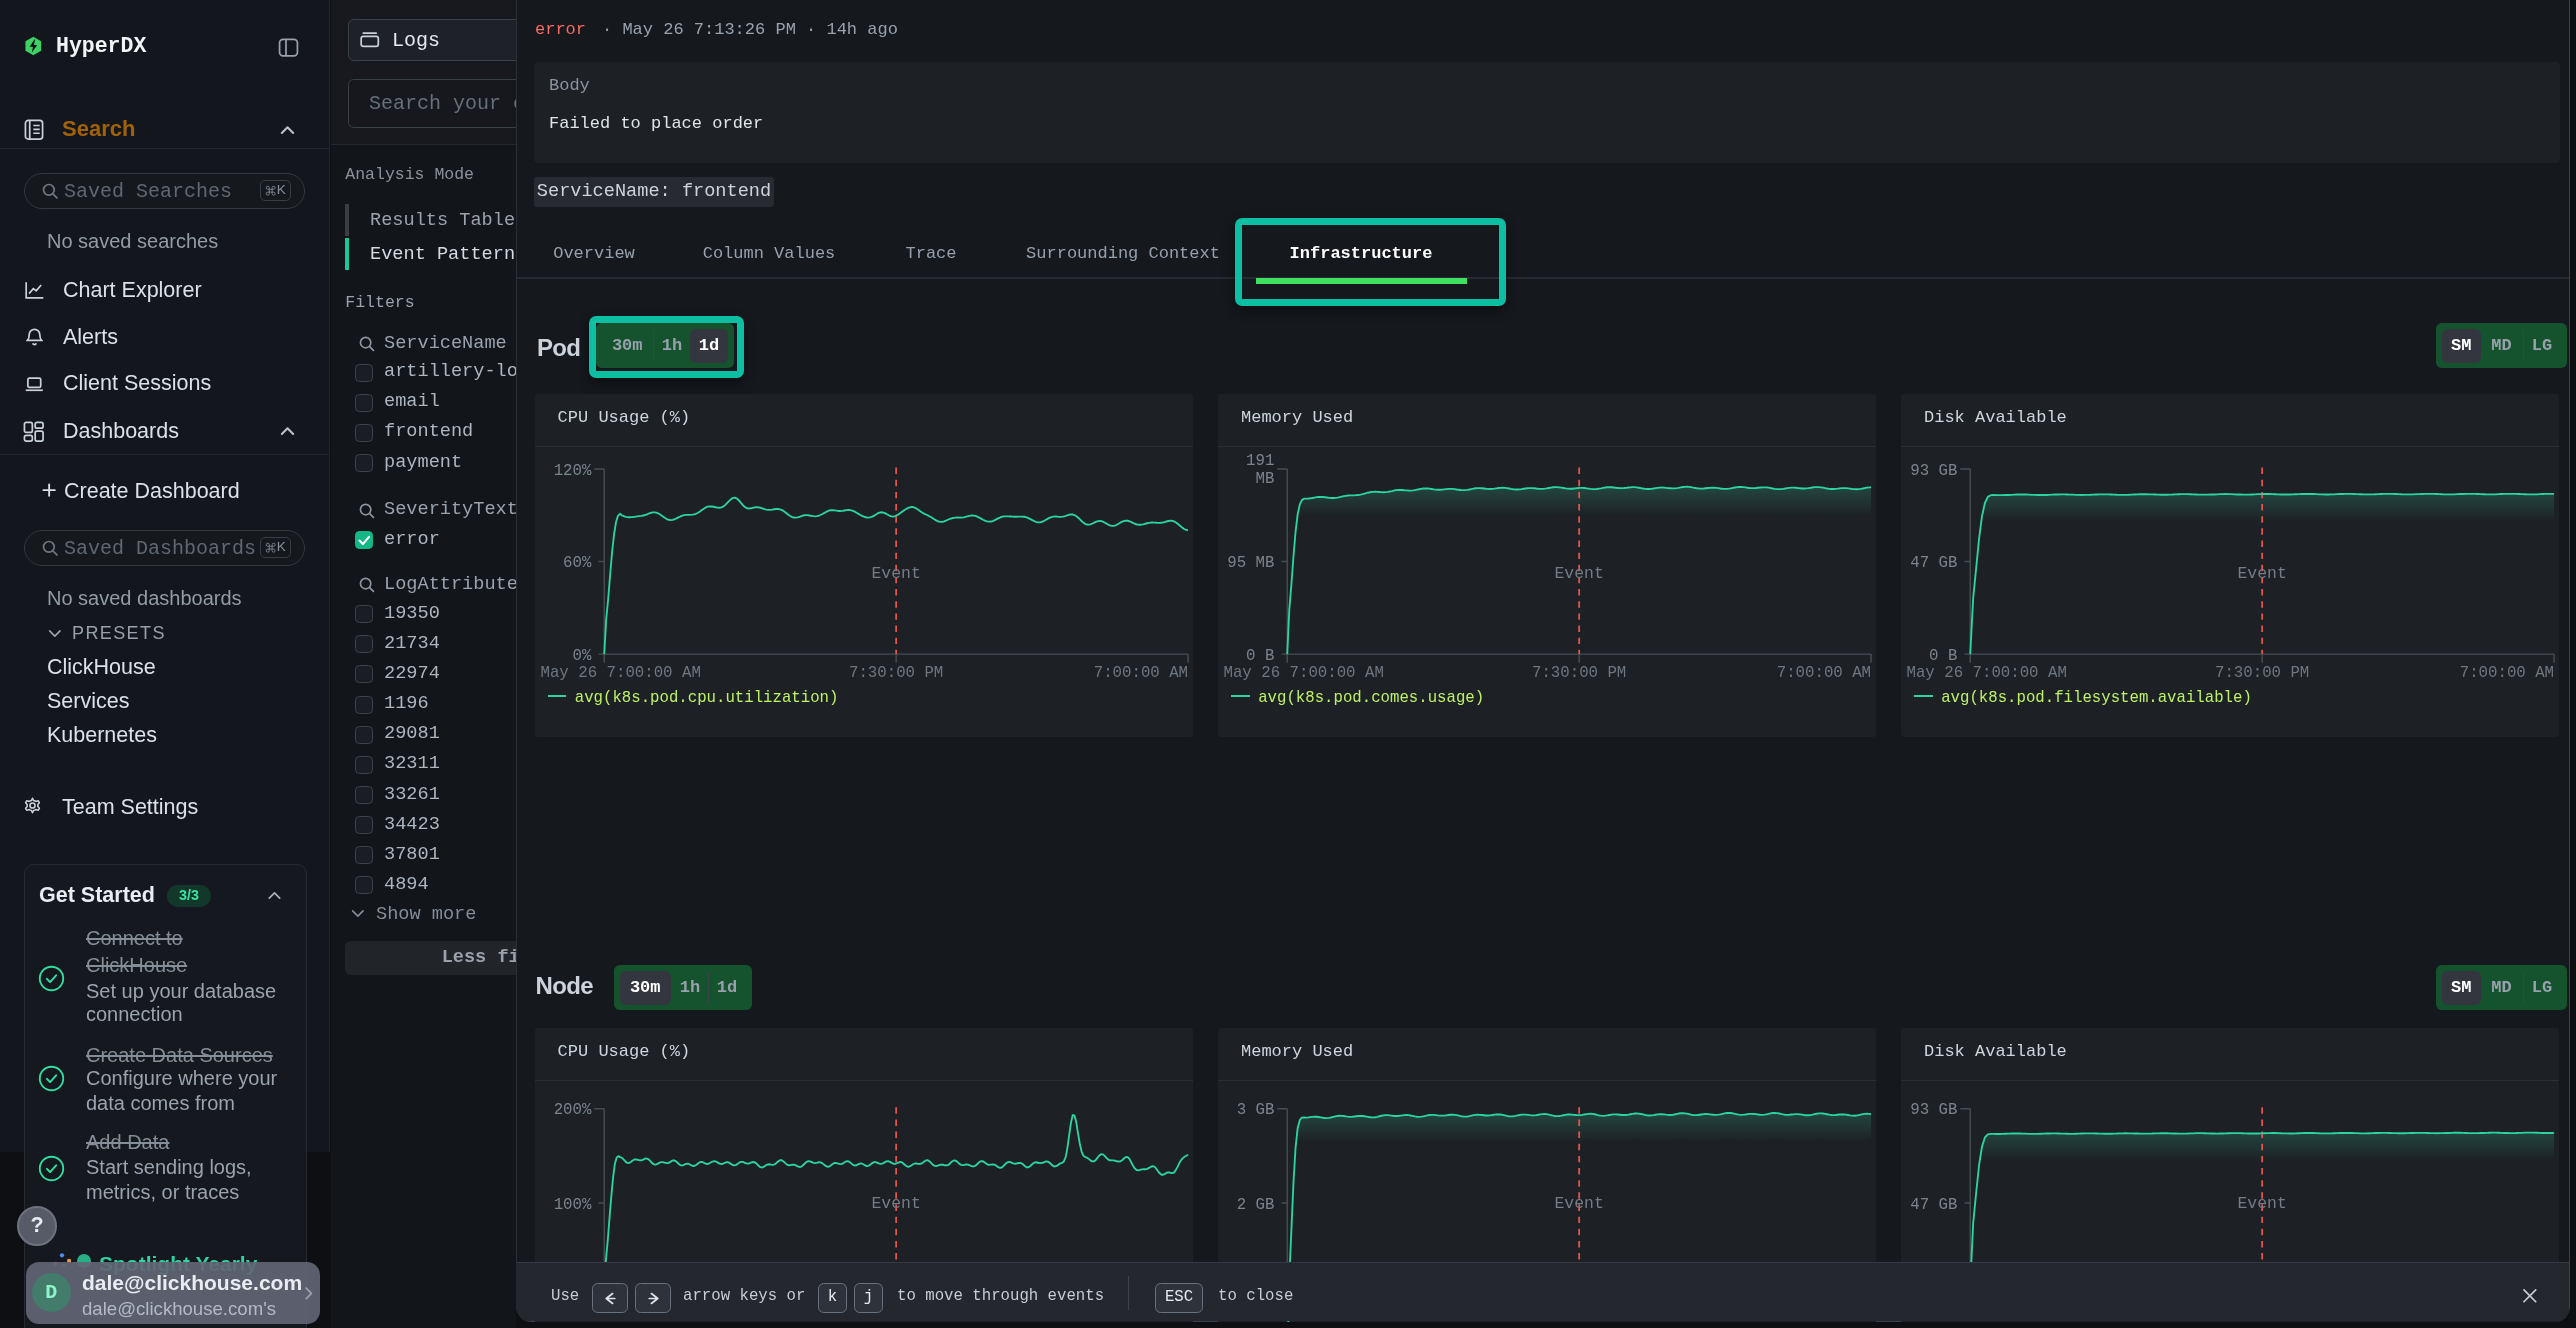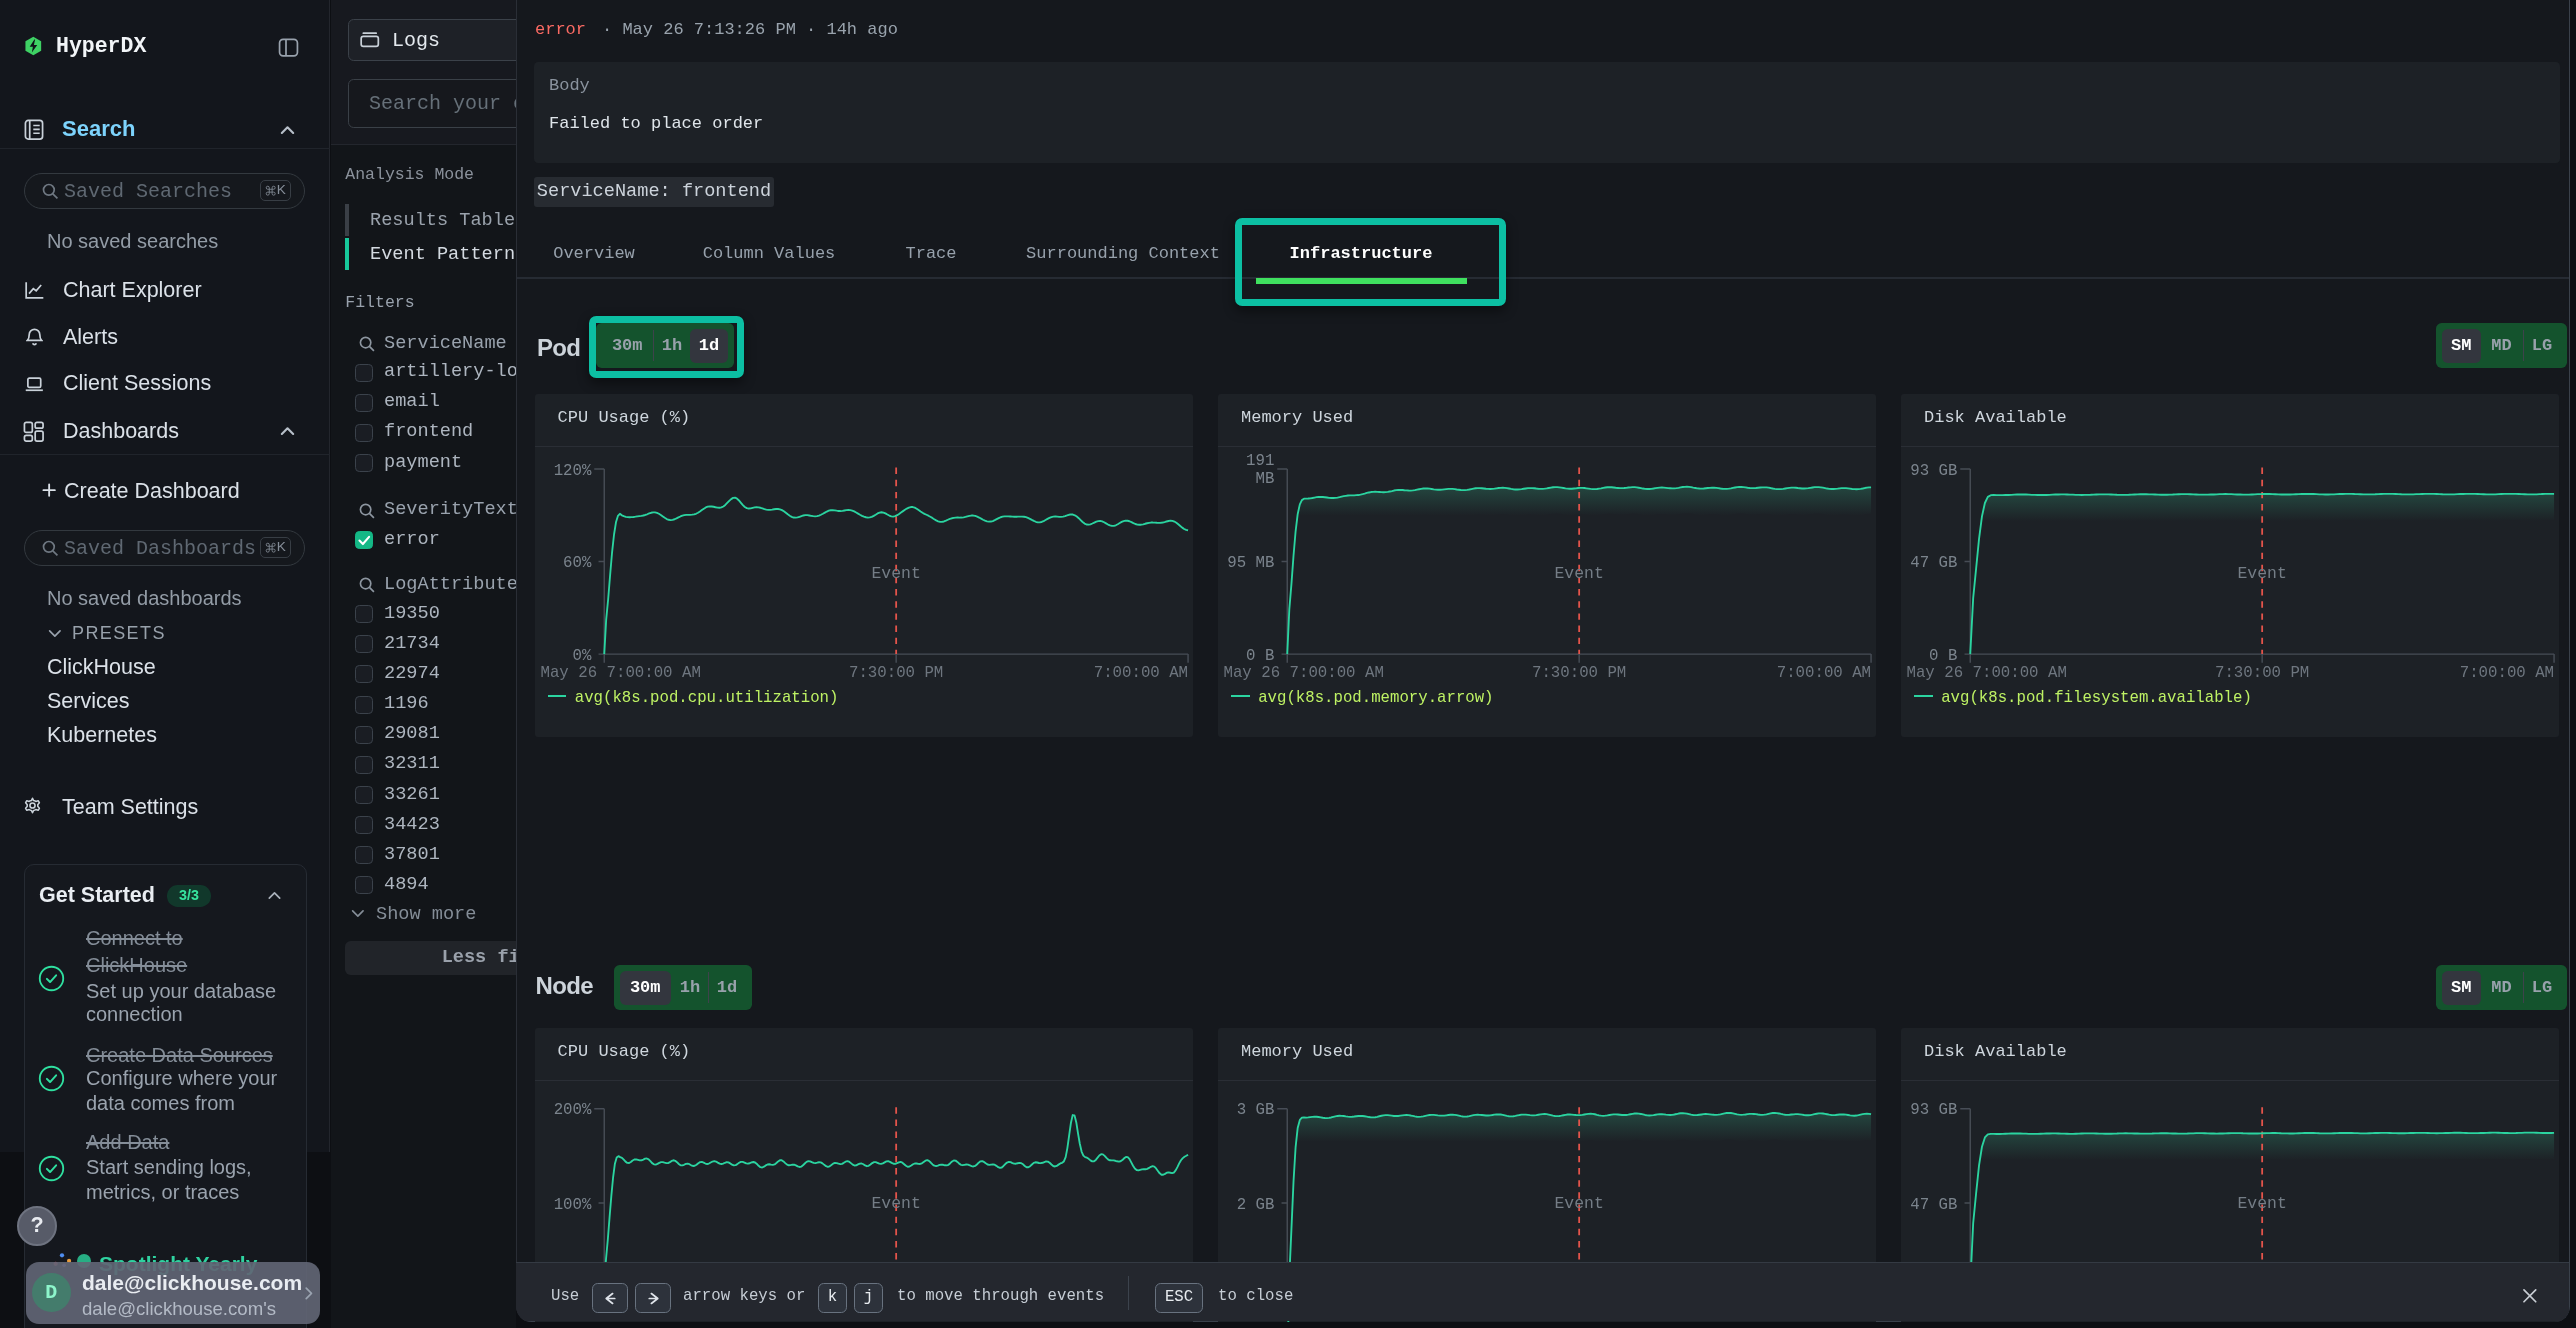--- a/index.html
+++ b/index.html
@@ -60,21 +60,21 @@
       <div class="abs" style="left:56px;top:34px;font-size:21.5px;font-weight:bold;color:#f2f5f8">HyperDX</div>
       <svg class="abs" style="left:278px;top:38px" width="21" height="19.3" viewBox="0 0 29 27">
         <rect x="2" y="2" width="25" height="23" rx="5" fill="none" stroke="#99a2ad" stroke-width="2.4"></rect>
         <line x1="11" y1="2" x2="11" y2="25" stroke="#99a2ad" stroke-width="2.4"></line>
       </svg>
       <svg class="abs" style="left:23.6px;top:119px" width="20" height="21.5" viewBox="0 0 28 30">
         <rect x="2" y="2" width="24" height="26" rx="4" fill="none" stroke="#c9d1d9" stroke-width="2.4"></rect>
         <line x1="8" y1="2" x2="8" y2="28" stroke="#c9d1d9" stroke-width="2.4"></line>
         <path d="M13 9 h9 M13 14.5 h9 M13 20 h9" stroke="#c9d1d9" stroke-width="2.2"></path>
       </svg>
-      <div class="abs sans" style="left:62px;top:116px;font-size:22px;font-weight:bold;color:#7dd3fc">Search</div>
+      <div class="abs sans" style="left:62px;top:116px;font-size:22px;font-weight:bold;color:#a16207">Search</div>
       <svg class="abs" style="left:279px;top:123px" width="17" height="14.3" viewBox="0 0 24 20">
         <path d="M4 14 L12 6 L20 14" fill="none" stroke="#b7bfc9" stroke-width="3" stroke-linecap="round" stroke-linejoin="round"></path>
       </svg>
       <div class="sdiv" style="top:148px"></div>
       <div class="pill" style="top:173px">
         <svg class="abs" style="left:15.7px;top:7.9px" width="18.6" height="18.6" viewBox="0 0 26 26">
           <circle cx="11" cy="11" r="7.5" fill="none" stroke="#6f7882" stroke-width="2.4"></circle>
           <line x1="16.5" y1="16.5" x2="23" y2="23" stroke="#6f7882" stroke-width="2.4"></line>
         </svg>
         <span class="ph">Saved Searches</span>
@@ -339,21 +339,21 @@
           <text x="78" y="124" text-anchor="end" class="yl">MB</text>
           <text x="78" y="242" text-anchor="end" class="yl">95 MB</text>
           <text x="78" y="372" text-anchor="end" class="yl">0 B</text>
           <line x1="504.5" y1="103.0" x2="504.5" y2="364.0" stroke="#e4544b" stroke-width="2.5" stroke-dasharray="9 8"></line>
           <text x="504.5" y="258" text-anchor="middle" class="ev">Event</text>
           <path d="M96.0 364.0 L98.9 301.3 L101.9 265.4 L104.8 226.0 L107.7 192.1 L110.6 168.1 L113.6 154.4 L116.5 148.5 L119.4 146.5 L122.4 146.5 L125.3 146.3 L128.2 146.0 L131.1 145.5 L134.1 144.9 L137.0 144.4 L139.9 144.1 L142.9 144.0 L145.8 144.2 L148.7 144.5 L151.6 144.9 L154.6 145.3 L157.5 145.6 L160.4 145.6 L163.4 145.4 L166.3 144.9 L169.2 144.3 L172.1 143.6 L175.1 143.0 L178.0 142.5 L180.9 142.1 L183.8 141.9 L186.8 141.8 L189.7 141.8 L192.6 141.6 L195.6 141.4 L198.5 140.9 L201.4 140.2 L204.3 139.4 L207.3 138.5 L210.2 137.8 L213.1 137.2 L216.1 136.9 L219.0 136.8 L221.9 137.0 L224.8 137.2 L227.8 137.4 L230.7 137.5 L233.6 137.4 L236.6 137.0 L239.5 136.4 L242.4 135.8 L245.3 135.1 L248.3 134.6 L251.2 134.3 L254.1 134.3 L257.1 134.4 L260.0 134.7 L262.9 134.9 L265.8 135.1 L268.8 135.2 L271.7 134.9 L274.6 134.5 L277.6 133.9 L280.5 133.3 L283.4 132.7 L286.3 132.3 L289.3 132.1 L292.2 132.2 L295.1 132.5 L298.1 133.0 L301.0 133.5 L303.9 133.8 L306.8 134.0 L309.8 134.0 L312.7 133.8 L315.6 133.4 L318.6 133.1 L321.5 132.8 L324.4 132.7 L327.3 132.8 L330.3 133.1 L333.2 133.6 L336.1 134.0 L339.1 134.4 L342.0 134.6 L344.9 134.5 L347.8 134.1 L350.8 133.6 L353.7 133.0 L356.6 132.4 L359.5 131.9 L362.5 131.7 L365.4 131.7 L368.3 131.9 L371.3 132.2 L374.2 132.6 L377.1 132.8 L380.0 132.9 L383.0 132.7 L385.9 132.4 L388.8 132.0 L391.8 131.6 L394.7 131.3 L397.6 131.2 L400.5 131.3 L403.5 131.7 L406.4 132.2 L409.3 132.8 L412.3 133.3 L415.2 133.6 L418.1 133.7 L421.0 133.5 L424.0 133.1 L426.9 132.6 L429.8 132.2 L432.8 131.8 L435.7 131.7 L438.6 131.7 L441.5 131.9 L444.5 132.3 L447.4 132.6 L450.3 132.8 L453.3 132.7 L456.2 132.5 L459.1 132.1 L462.0 131.5 L465.0 131.0 L467.9 130.5 L470.8 130.3 L473.8 130.3 L476.7 130.6 L479.6 131.1 L482.5 131.6 L485.5 132.1 L488.4 132.5 L491.3 132.6 L494.3 132.6 L497.2 132.3 L500.1 132.0 L503.0 131.6 L506.0 131.4 L508.9 131.4 L511.8 131.6 L514.7 132.0 L517.7 132.4 L520.6 132.8 L523.5 133.1 L526.5 133.2 L529.4 133.0 L532.3 132.5 L535.2 132.0 L538.2 131.3 L541.1 130.8 L544.0 130.5 L547.0 130.3 L549.9 130.5 L552.8 130.8 L555.7 131.2 L558.7 131.5 L561.6 131.8 L564.5 131.8 L567.5 131.6 L570.4 131.3 L573.3 130.9 L576.2 130.6 L579.2 130.4 L582.1 130.4 L585.0 130.7 L588.0 131.2 L590.9 131.7 L593.8 132.3 L596.7 132.8 L599.7 133.0 L602.6 133.0 L605.5 132.7 L608.5 132.3 L611.4 131.8 L614.3 131.3 L617.2 131.0 L620.2 130.9 L623.1 131.1 L626.0 131.3 L629.0 131.7 L631.9 131.9 L634.8 132.1 L637.7 132.0 L640.7 131.7 L643.6 131.3 L646.5 130.7 L649.5 130.2 L652.4 129.9 L655.3 129.8 L658.2 130.0 L661.2 130.4 L664.1 131.0 L667.0 131.5 L669.9 132.0 L672.9 132.3 L675.8 132.4 L678.7 132.2 L681.7 131.9 L684.6 131.6 L687.5 131.3 L690.4 131.1 L693.4 131.2 L696.3 131.4 L699.2 131.8 L702.2 132.3 L705.1 132.6 L708.0 132.8 L710.9 132.8 L713.9 132.5 L716.8 132.0 L719.7 131.4 L722.7 130.8 L725.6 130.3 L728.5 130.1 L731.4 130.1 L734.4 130.3 L737.3 130.7 L740.2 131.2 L743.2 131.5 L746.1 131.7 L749.0 131.7 L751.9 131.6 L754.9 131.2 L757.8 130.9 L760.7 130.6 L763.7 130.6 L766.6 130.7 L769.5 131.1 L772.4 131.6 L775.4 132.2 L778.3 132.7 L781.2 133.1 L784.2 133.2 L787.1 133.1 L790.0 132.7 L792.9 132.2 L795.9 131.7 L798.8 131.3 L801.7 131.1 L804.7 131.0 L807.6 131.2 L810.5 131.6 L813.4 131.9 L816.4 132.2 L819.3 132.2 L822.2 132.1 L825.2 131.8 L828.1 131.3 L831.0 130.8 L833.9 130.4 L836.9 130.3 L839.8 130.3 L842.7 130.6 L845.6 131.1 L848.6 131.7 L851.5 132.3 L854.4 132.8 L857.4 133.0 L860.3 133.0 L863.2 132.7 L866.1 132.4 L869.1 132.0 L872.0 131.8 L874.9 131.7 L877.9 131.8 L880.8 132.1 L883.7 132.5 L886.6 132.9 L889.6 133.2 L892.5 133.3 L895.4 133.1 L898.4 132.7 L901.3 132.2 L904.2 131.6 L907.1 131.1 L910.1 130.7 L913.0 130.6" fill="none" stroke="#2bd4a0" stroke-width="2.6" stroke-linejoin="round"></path>
           <text x="119" y="396" text-anchor="middle" class="xl">May 26 7:00:00 AM</text>
           <text x="504.5" y="396" text-anchor="middle" class="xl">7:30:00 PM</text>
           <text x="913.0" y="396" text-anchor="end" class="xl">7:00:00 AM</text>
         </svg>
-        <div class="leg"><span class="dash"></span><span>avg(k8s.pod.memory.arrow)</span></div>
+        <div class="leg"><span class="dash"></span><span>avg(k8s.pod.comes.usage)</span></div>
       </div>
       <div class="card" style="left:1385px;top:394px">
         <div class="chead">Disk Available</div>
         <div class="cdiv"></div>
         <svg width="658" height="343" viewBox="0 0 919 480" style="position:absolute;left:0;top:0">
           <defs>
             <linearGradient id="gdiskp" gradientUnits="userSpaceOnUse" x1="0" y1="142" x2="0" y2="178">
               <stop offset="0" stop-color="#3edcA5" stop-opacity="0.18"></stop>
               <stop offset="1" stop-color="#3edca5" stop-opacity="0"></stop>
             </linearGradient>

